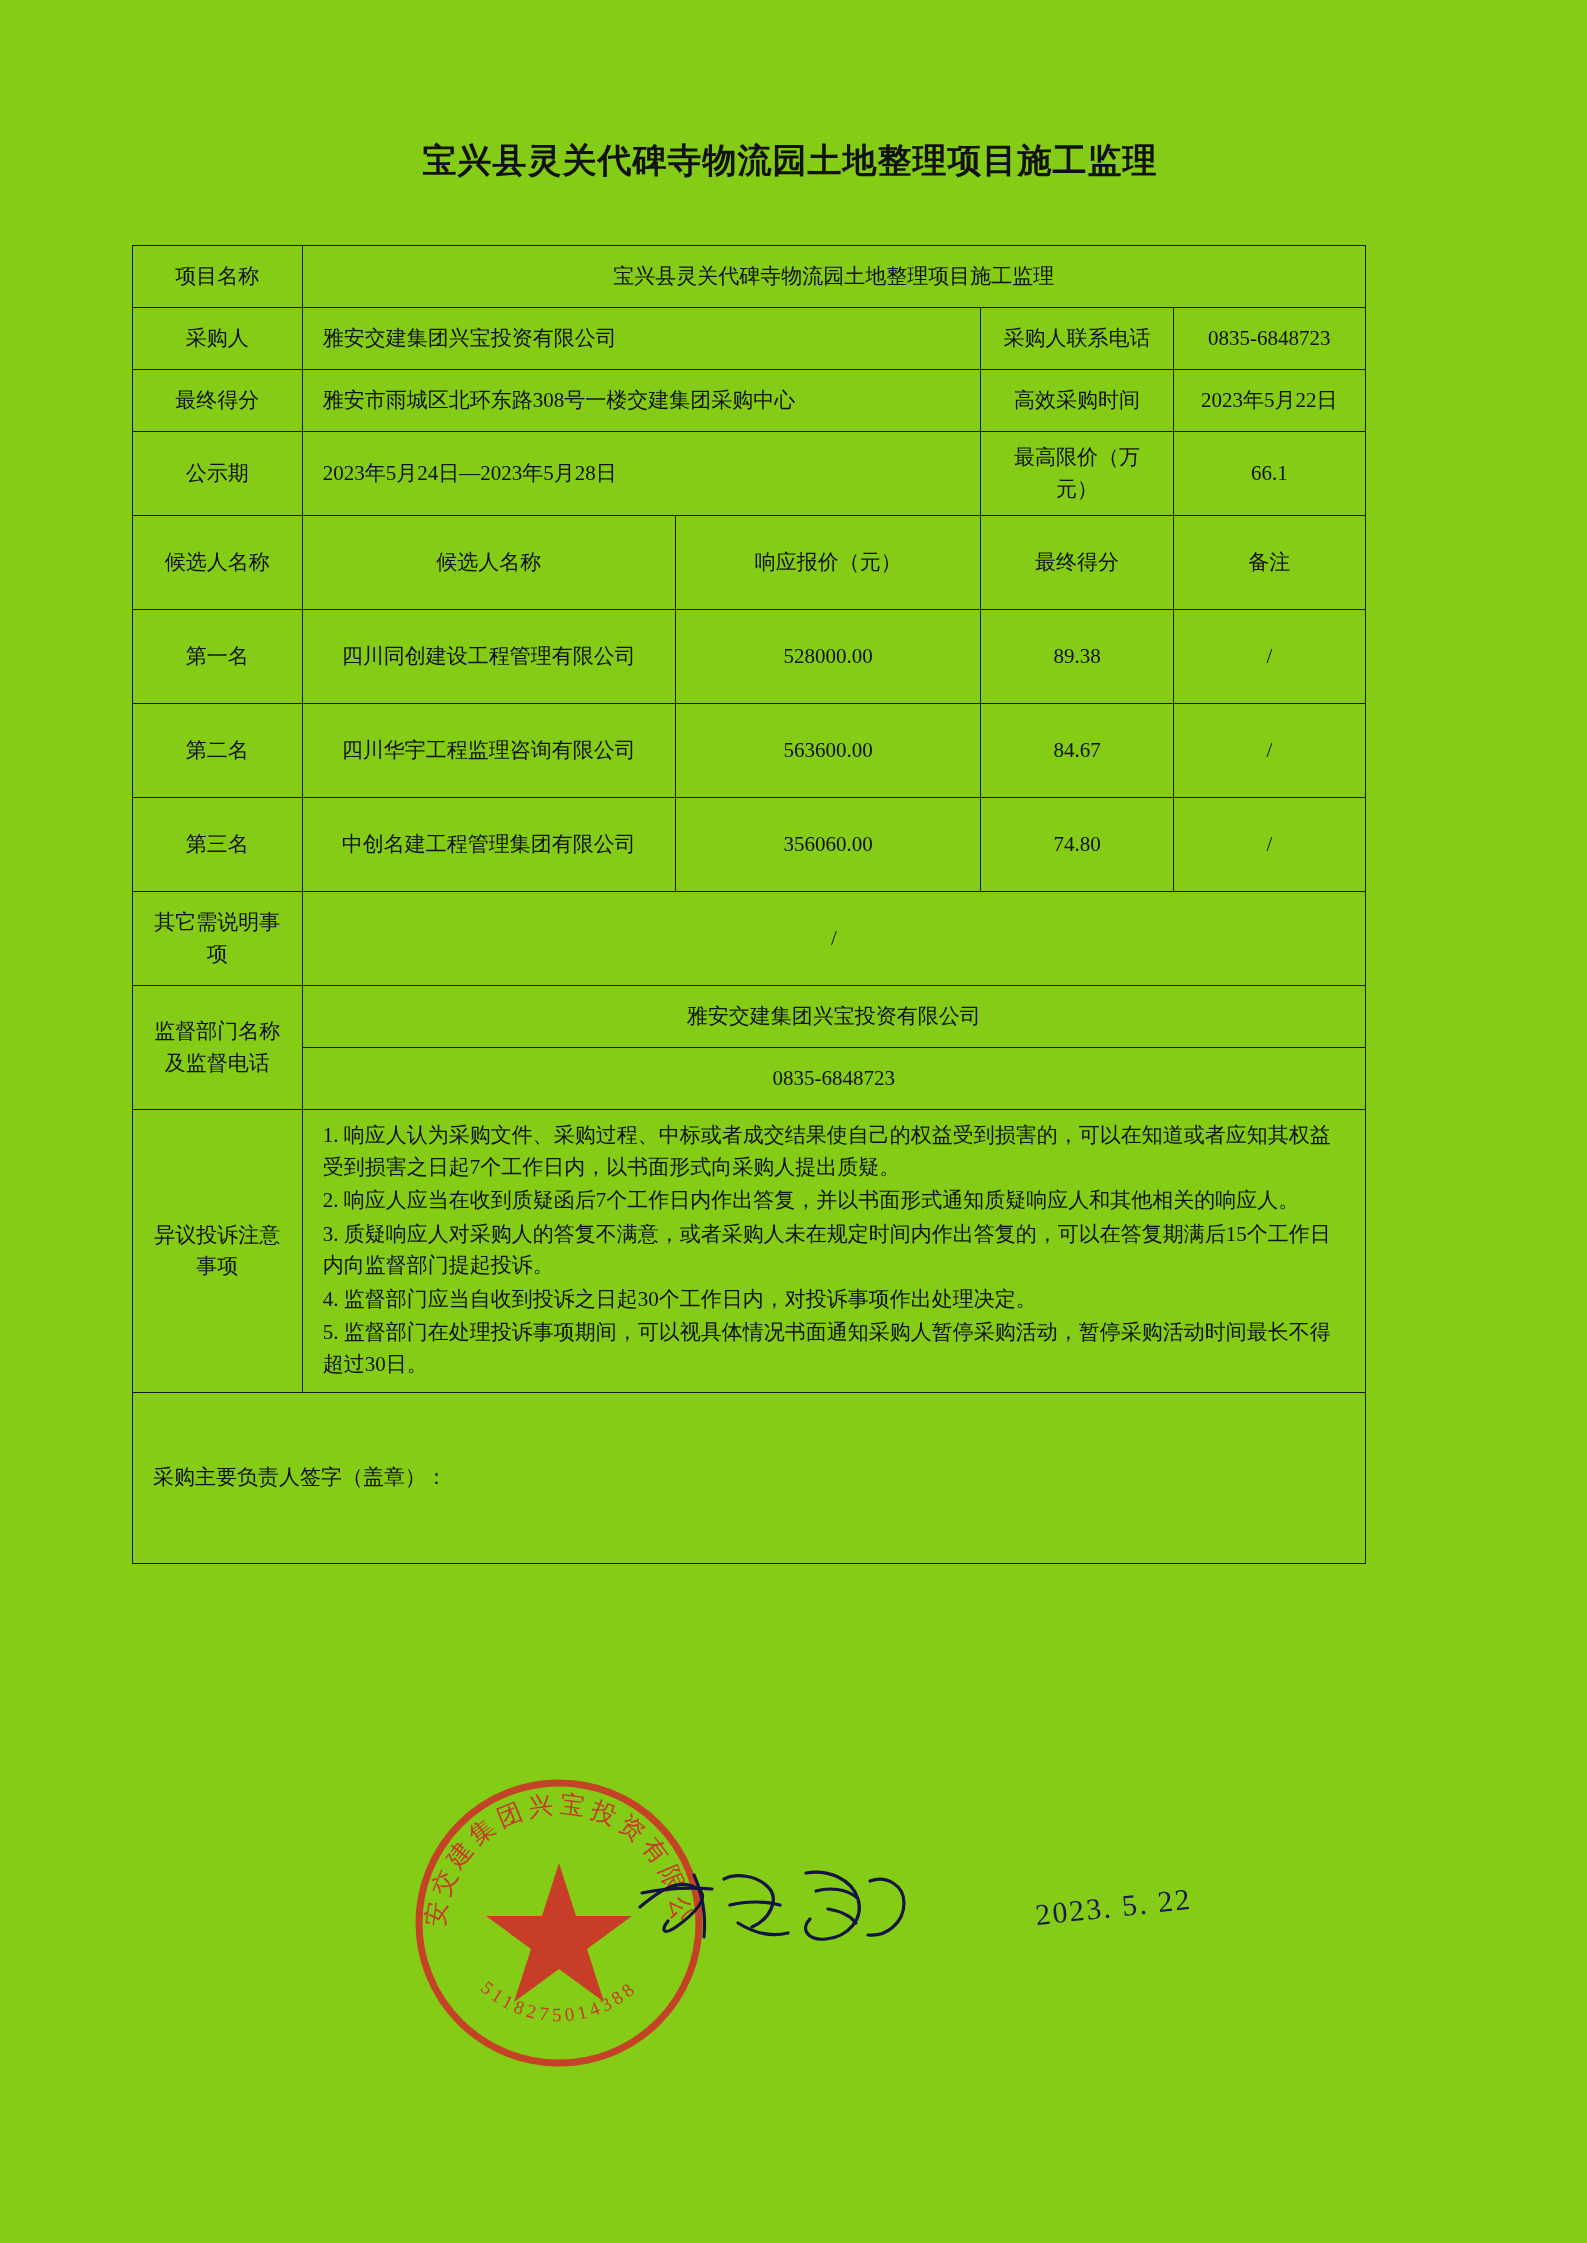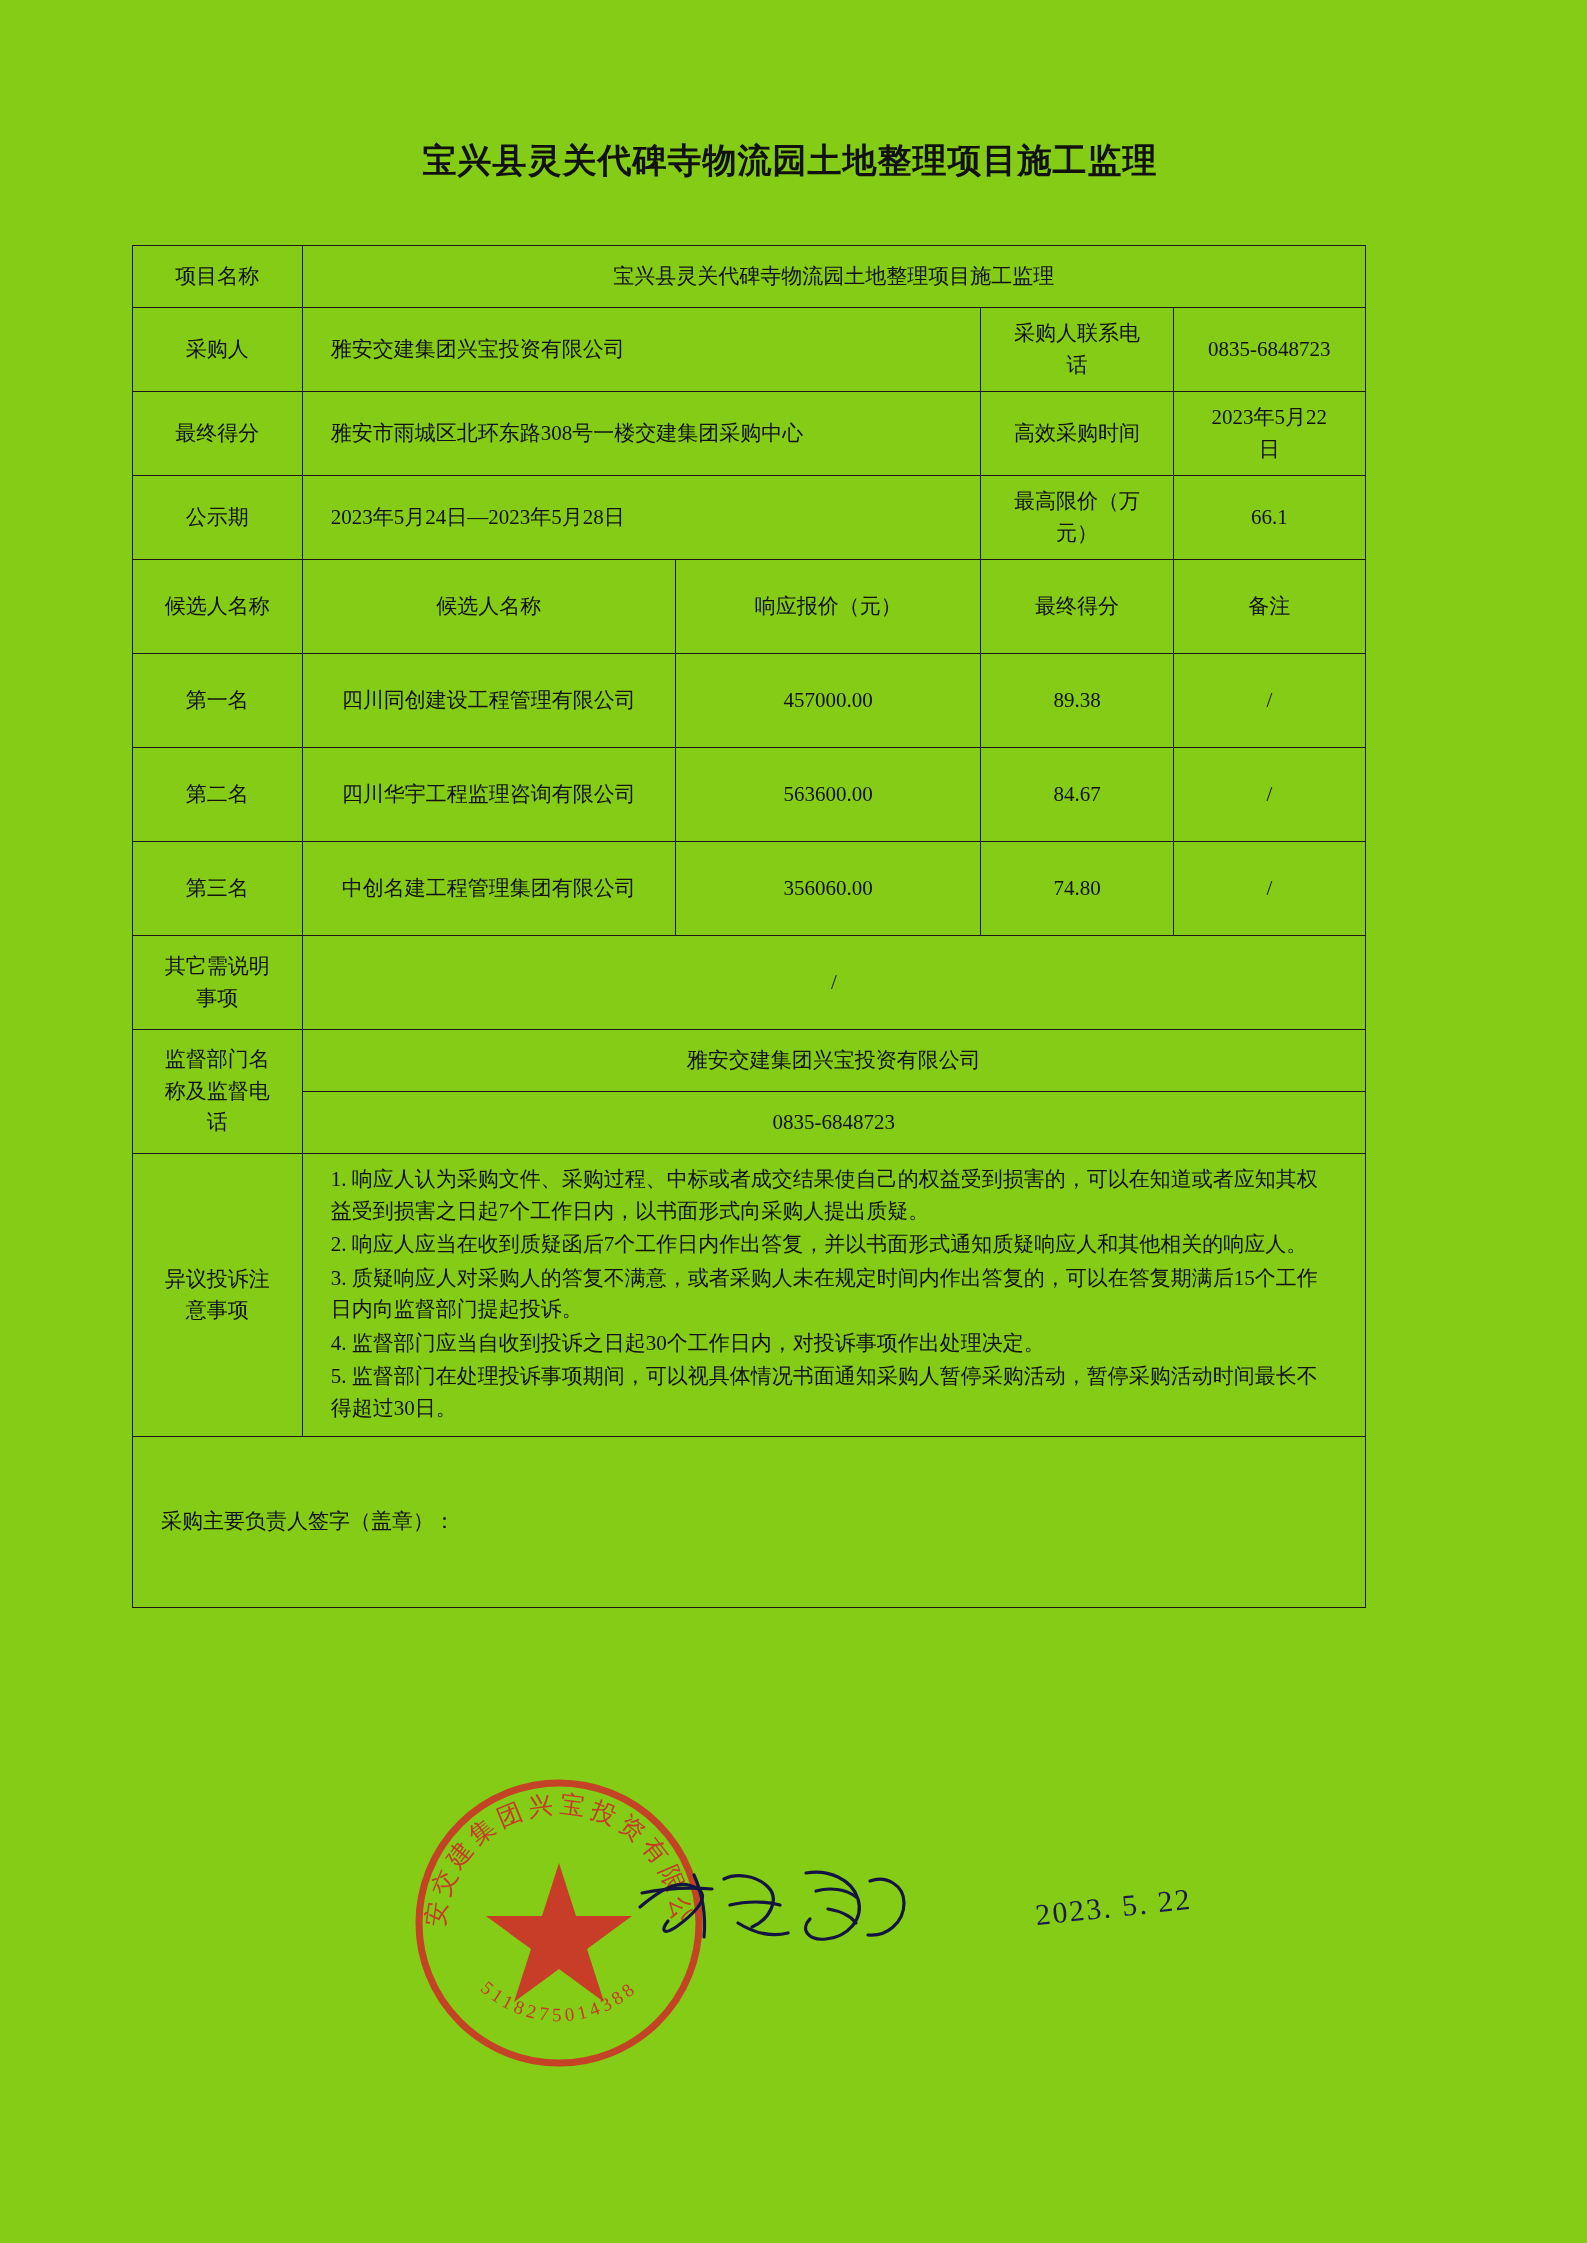--- a/index.html
+++ b/index.html
@@ -39,21 +39,21 @@
     position: absolute;
     left: 132px;
     top: 245px;
     width: 1234px;
     border-collapse: collapse;
     table-layout: fixed;
     font-size: 21px;
   }
   table.main td {
     border: 1.5px solid #1a1a1a;
-    padding: 10px 28px;
+    padding: 10px 20px;
     vertical-align: middle;
     line-height: 1.5;
   }
   .c-center { text-align: center; }
   .c-left { text-align: left; }
   .label {
     text-align: center;
     white-space: normal;
   }
   .tall { height: 94px; }
@@ -146,21 +146,21 @@
       <tr class="tall">
         <td class="label">候选人名称</td>
         <td class="c-center">候选人名称</td>
         <td class="c-center">响应报价（元）</td>
         <td class="c-center">最终得分</td>
         <td class="c-center">备注</td>
       </tr>
       <tr class="tall">
         <td class="label">第一名</td>
         <td class="c-center">四川同创建设工程管理有限公司</td>
-        <td class="c-center">457000.00</td>
+        <td class="c-center">528000.00</td>
         <td class="c-center">89.38</td>
         <td class="c-center">/</td>
       </tr>
       <tr class="tall">
         <td class="label">第二名</td>
         <td class="c-center">四川华宇工程监理咨询有限公司</td>
         <td class="c-center">563600.00</td>
         <td class="c-center">84.67</td>
         <td class="c-center">/</td>
       </tr>

